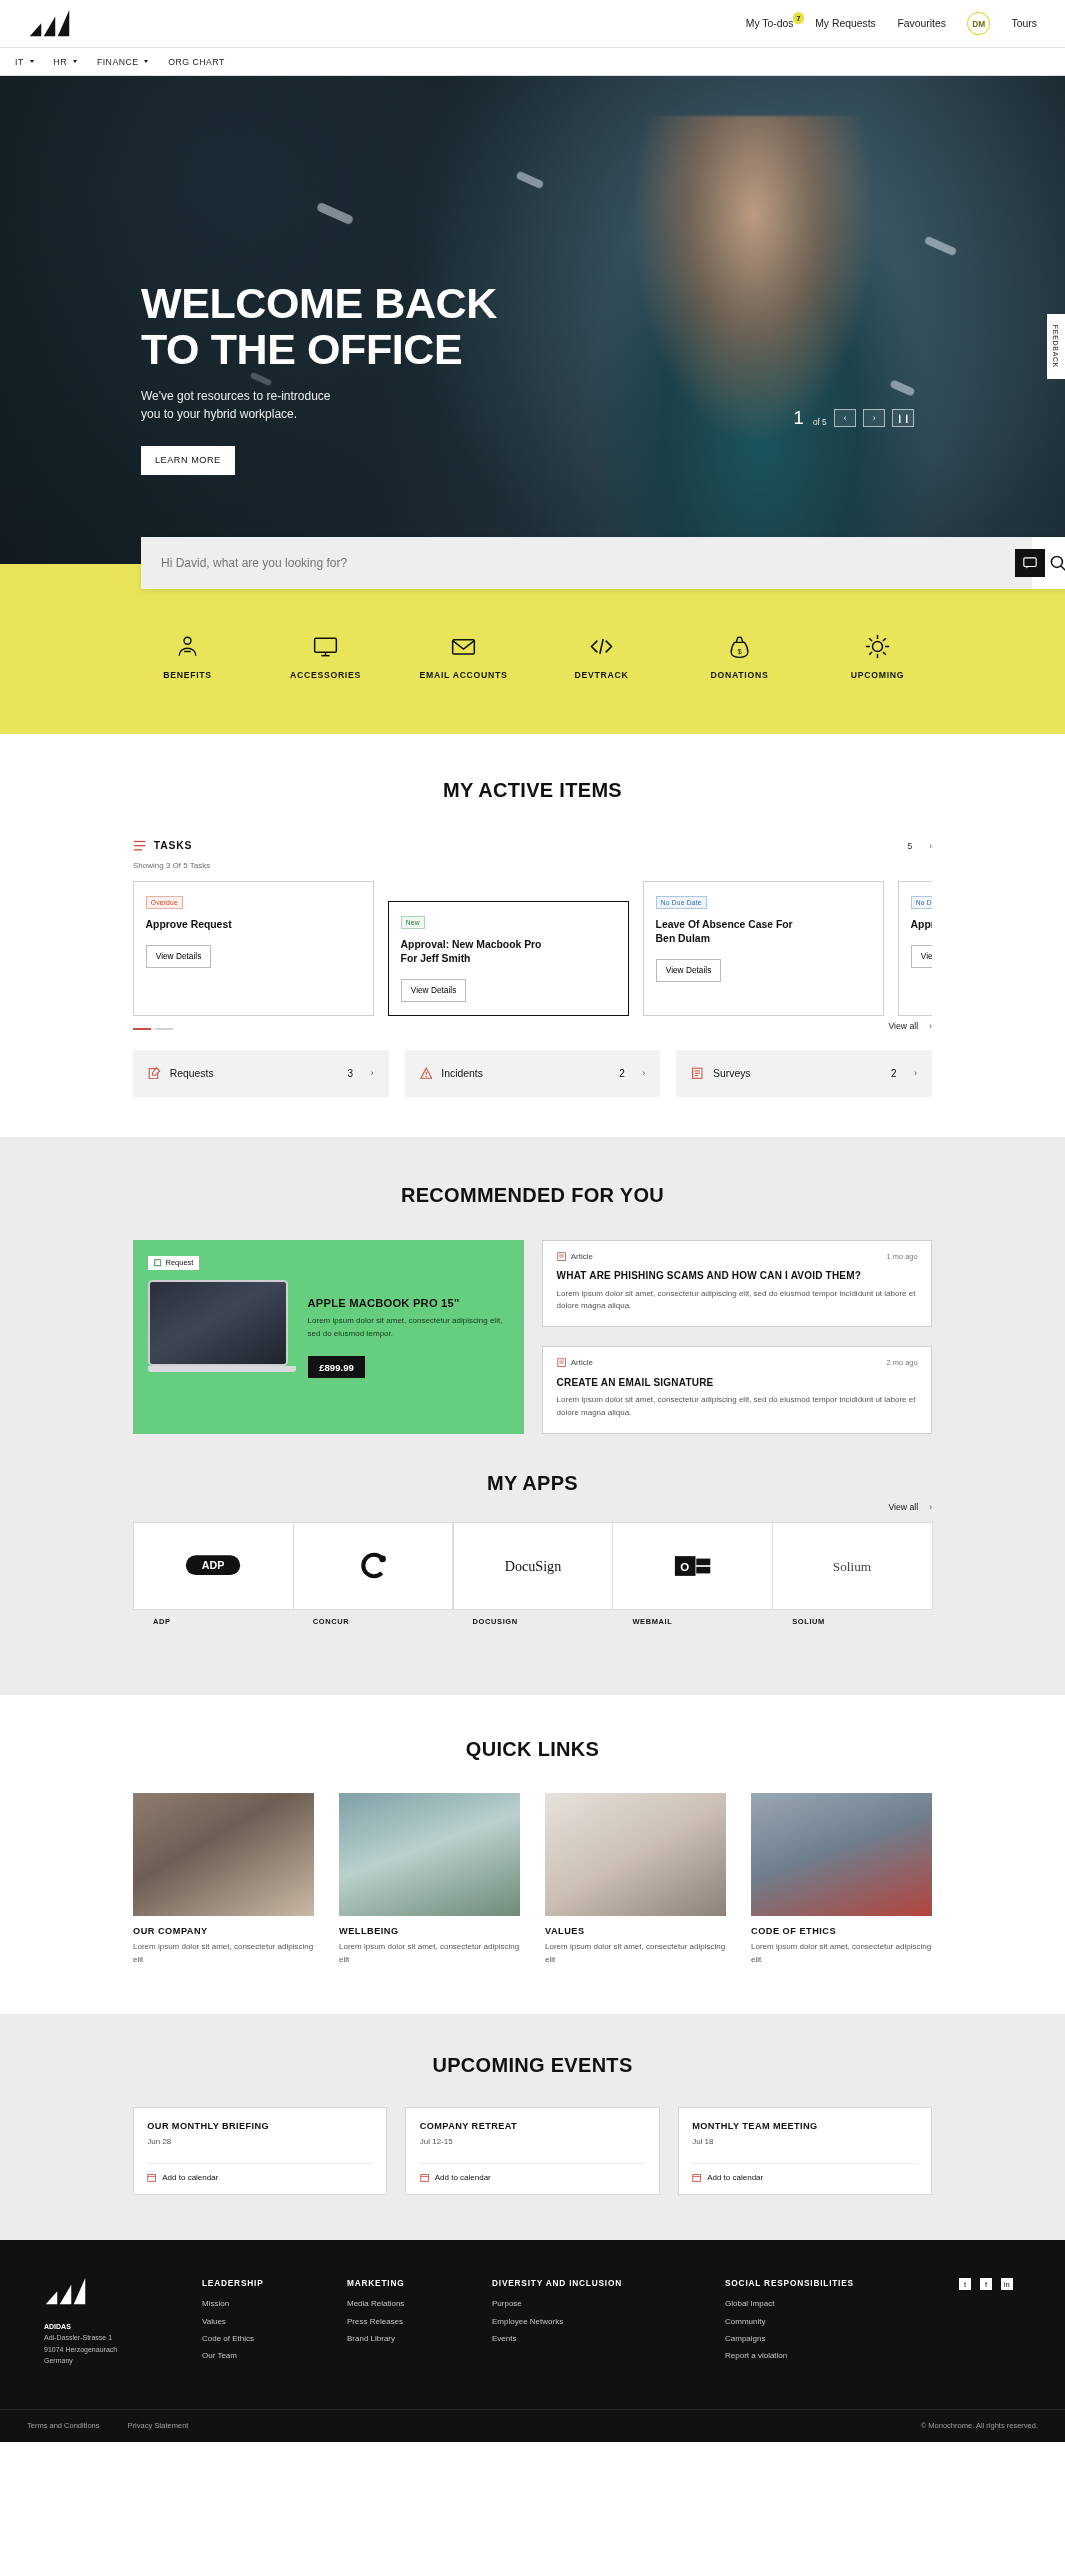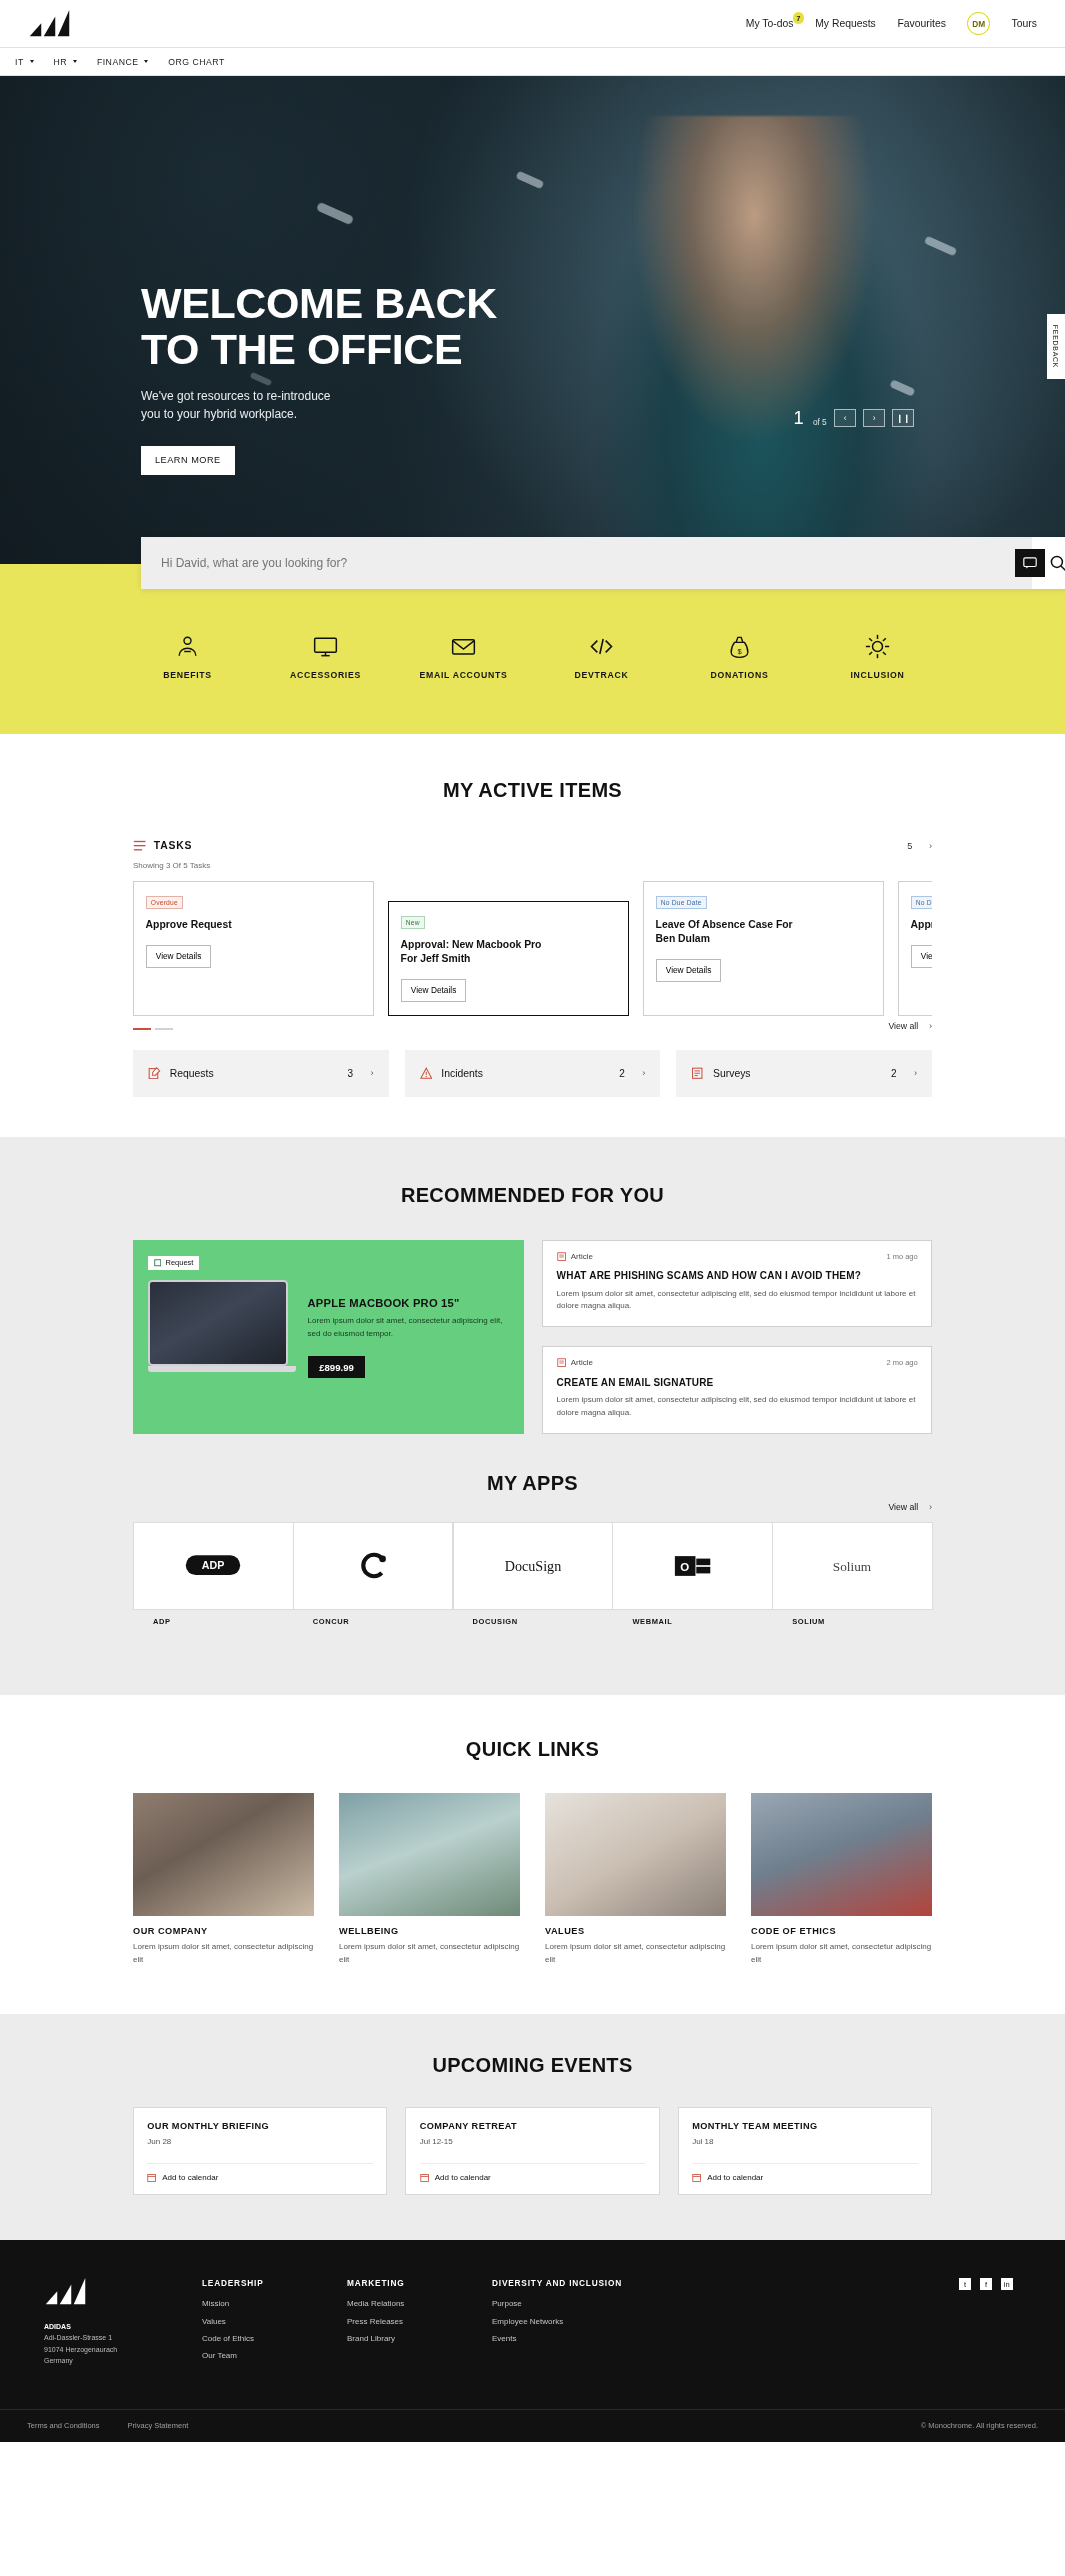--- a/index.html
+++ b/index.html
@@ -596,21 +596,21 @@
             <line x1="15" y1="1" x2="15" y2="6"></line>
               <line x1="15" y1="24" x2="15" y2="29"></line>
             <line x1="1" y1="15" x2="6" y2="15"></line>
               <line x1="24" y1="15" x2="29" y2="15"></line>
             <line x1="5" y1="5" x2="8.5" y2="8.5"></line>
               <line x1="21.5" y1="21.5" x2="25" y2="25"></line>
             <line x1="25" y1="5" x2="21.5" y2="8.5"></line>
               <line x1="8.5" y1="21.5" x2="5" y2="25"></line>
           </g>
         </svg>
-        <span class="qn-label">INCLUSION</span>
+        <span class="qn-label">UPCOMING</span>
       </div>
     </div>
   </div>
 
   <div class="white-sec active-items">
     <div class="section-title">MY ACTIVE ITEMS</div>
     <div class="container">
 
       <div class="tasks-head">
         <span class="t-ico">
@@ -916,20 +916,27 @@
         <div class="foot-link">Brand Library</div>
       </div>
 
       <div class="foot-col wide">
         <div class="foot-h">DIVERSITY AND INCLUSION</div>
         <div class="foot-link">Purpose</div>
         <div class="foot-link">Employee Networks</div>
         <div class="foot-link">Events</div>
       </div>
 
+      <div class="foot-col wide">
+        <div class="foot-h">SOCIAL RESPONSIBILITIES</div>
+        <div class="foot-link">Global Impact</div>
+        <div class="foot-link">Community</div>
+        <div class="foot-link">Campaigns</div>
+        <div class="foot-link">Report a violation</div>
+      </div>
 
       <div class="socials">
         <div class="soc">t</div>
         <div class="soc">f</div>
         <div class="soc">in</div>
       </div>
     </div>
 
     <div class="foot-bottom">
       <span>Terms and Conditions</span>

